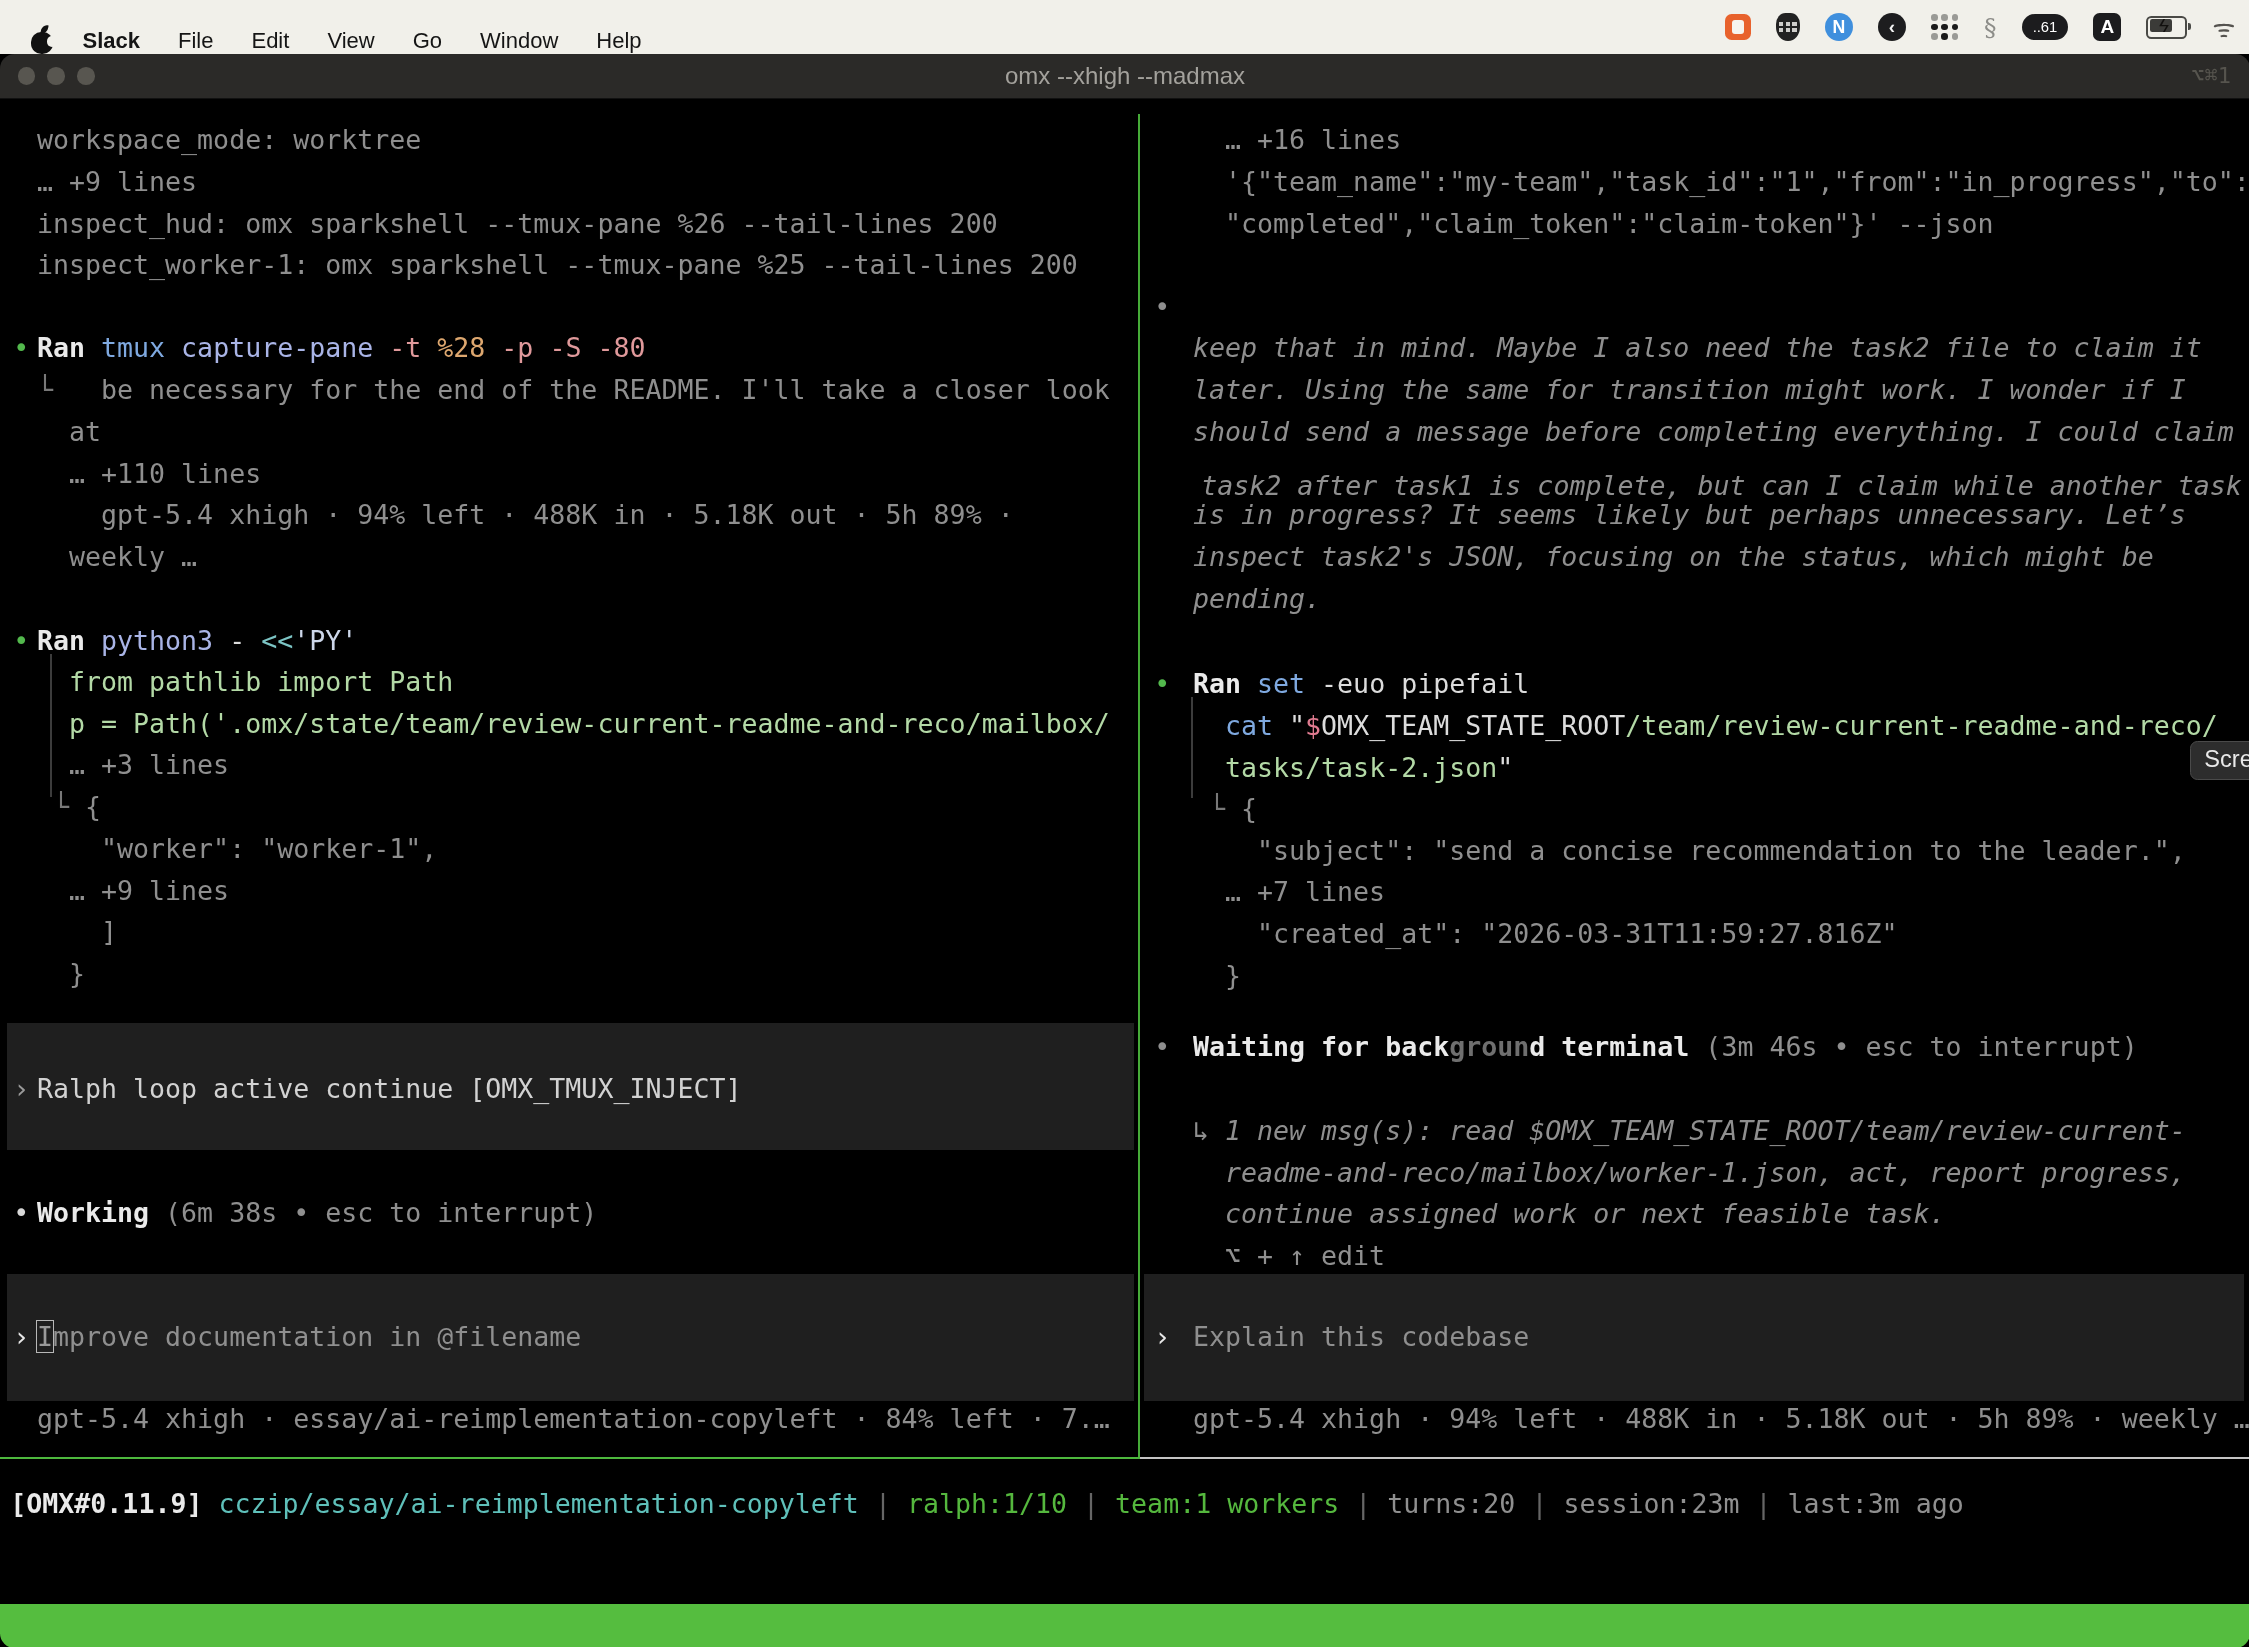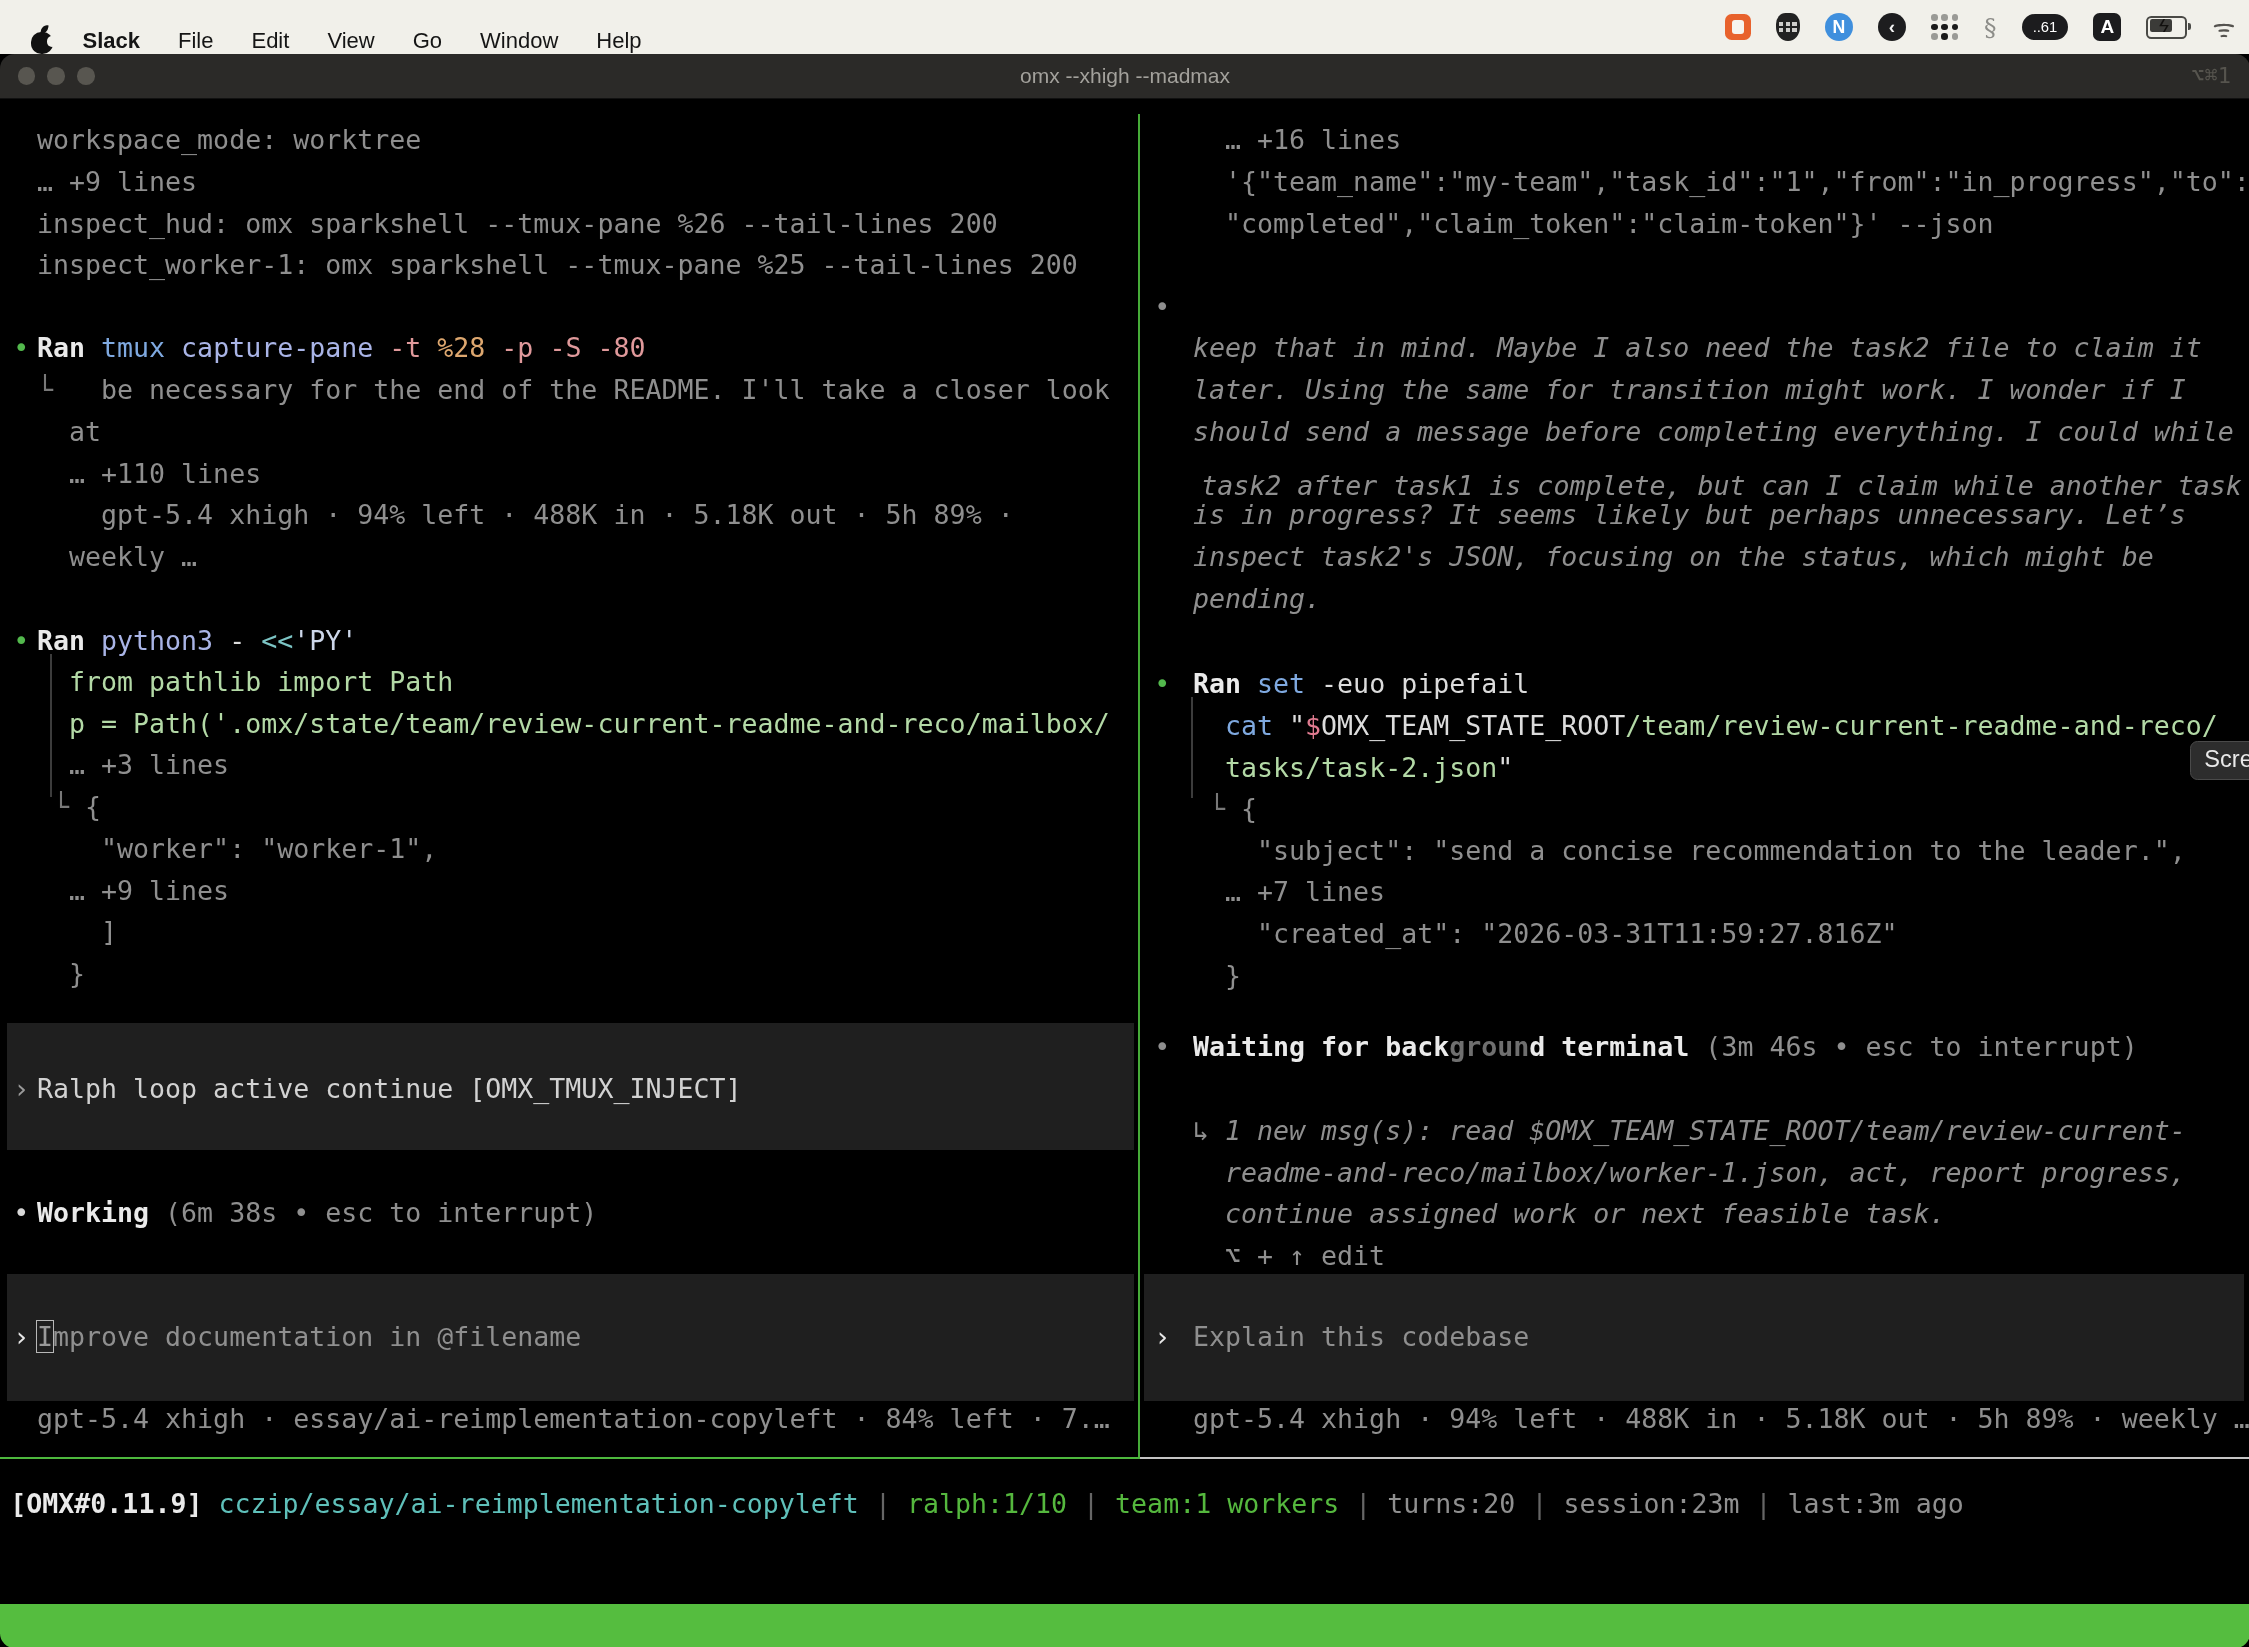--- a/index.html
+++ b/index.html
@@ -41,21 +41,21 @@
   .ic-batt .fill{position:absolute;left:1.5px;top:1.5px;width:60%;height:13.3px;background:#3b3b38;border-radius:2.2px;}
   .ic-batt .bolt{position:absolute;left:10.3px;top:-3px;font-size:19px;color:#11100e;}
   .ic-wifi{font-size:25px;color:#55534f;}
   
   .window{position:absolute;left:0;top:54px;width:2250px;height:1594px;background:#000;
           border-radius:14.8px;overflow:hidden;}
   .titlebar{position:absolute;left:0;top:0;width:100%;height:44px;background:#2b2a28;
             border-bottom:1.5px solid #111;}
   .tdot{position:absolute;top:13.3px;width:17.7px;height:17.7px;border-radius:50%;background:#585650;}
   .wtitle{position:absolute;left:0;right:0;top:0;height:56px;text-align:center;line-height:44px;
-          color:#a3a19c;font-family:"Liberation Sans",sans-serif;font-size:21px;}
+          color:#a3a19c;font-family:"Liberation Sans",sans-serif;font-size:24px;}
   .wshort{position:absolute;right:19px;top:0;height:44px;line-height:44px;color:#56544e;
           font-size:22px;}
   .term{position:absolute;left:0;top:44px;width:2250px;height:1549px;background:#000;margin-top:16px;}
   
   .pane{position:absolute;top:0;}
   .pane-left{left:0;width:1138px;height:1343px;}
   .pane-right{left:1141px;width:1109px;height:1343px;}
   .tl{position:absolute;left:0;right:0;height:42px;line-height:42px;font-size:26.6px;
       white-space:pre;padding-left:37px;}
   .pane-right .tl{padding-left:52px;}
@@ -182,21 +182,21 @@
 
       <div class="pane pane-right" id="pane-right">
         <div class="band band-r" style="top:1160px;height:127px"></div>
         <div class="guide" style="left:50px;top:583px;height:101px"></div>
       <div class="tl" style="top: 5.2px;"><span class="s-g">  … +16 lines</span></div>
           <div class="tl" style="top: 47px;"><span class="s-g">  '{"team_name":"my-team","task_id":"1","from":"in_progress","to":</span></div>
           <div class="tl" style="top: 89px;"><span class="s-g">  "completed","claim_token":"claim-token"}' --json</span></div>
           <div class="tl" style="top: 172px;"><span class="blt s-gb">•</span></div>
           <div class="tl" style="top: 213px;"><span class="s-it">keep that in mind. Maybe I also need the task2 file to claim it</span></div>
           <div class="tl" style="top: 255px;"><span class="s-it">later. Using the same for transition might work. I wonder if I</span></div>
-          <div class="tl" style="top: 297px;"><span class="s-it">should send a message before completing everything. I could while</span></div>
+          <div class="tl" style="top: 297px;"><span class="s-it">should send a message before completing everything. I could claim</span></div>
           <div class="tl" style="top: 351px; text-align: center;"><span class="s-it">task2 after task1 is complete, but can I claim while another task</span></div>
           <div class="tl" style="top: 380px;"><span class="s-it">is in progress? It seems likely but perhaps unnecessary. Let’s</span></div>
           <div class="tl" style="top: 422px;"><span class="s-it">inspect task2's JSON, focusing on the status, which might be</span></div>
           <div class="tl" style="top: 464px;"><span class="s-it">pending.</span></div>
           <div class="tl" style="top: 549px;"><span class="blt s-bg">•</span><span class="s-w">Ran </span><span class="s-bl">set </span><span class="s-wn">-euo pipefail</span></div>
           <div class="tl" style="top: 591px;"><span class="s-g">  </span><span class="s-bl">cat </span><span class="s-wn">"</span><span class="s-pk">$</span><span class="s-wn">OMX_TEAM_STATE_ROOT</span><span class="s-gr">/team/review-current-readme-and-reco/</span></div>
           <div class="tl" style="top: 633px;"><span class="s-g">  </span><span class="s-gr">tasks/task-2.json</span><span class="s-wn">"</span></div>
           <div class="tl" style="top: 674px;"><span class="s-g"> </span><span class="s-dim2">└ </span><span class="s-g">{</span></div>
           <div class="tl" style="top: 716px;"><span class="s-g">    "subject": "send a concise recommendation to the leader.",</span></div>
           <div class="tl" style="top: 757px;"><span class="s-g">  … +7 lines</span></div>

